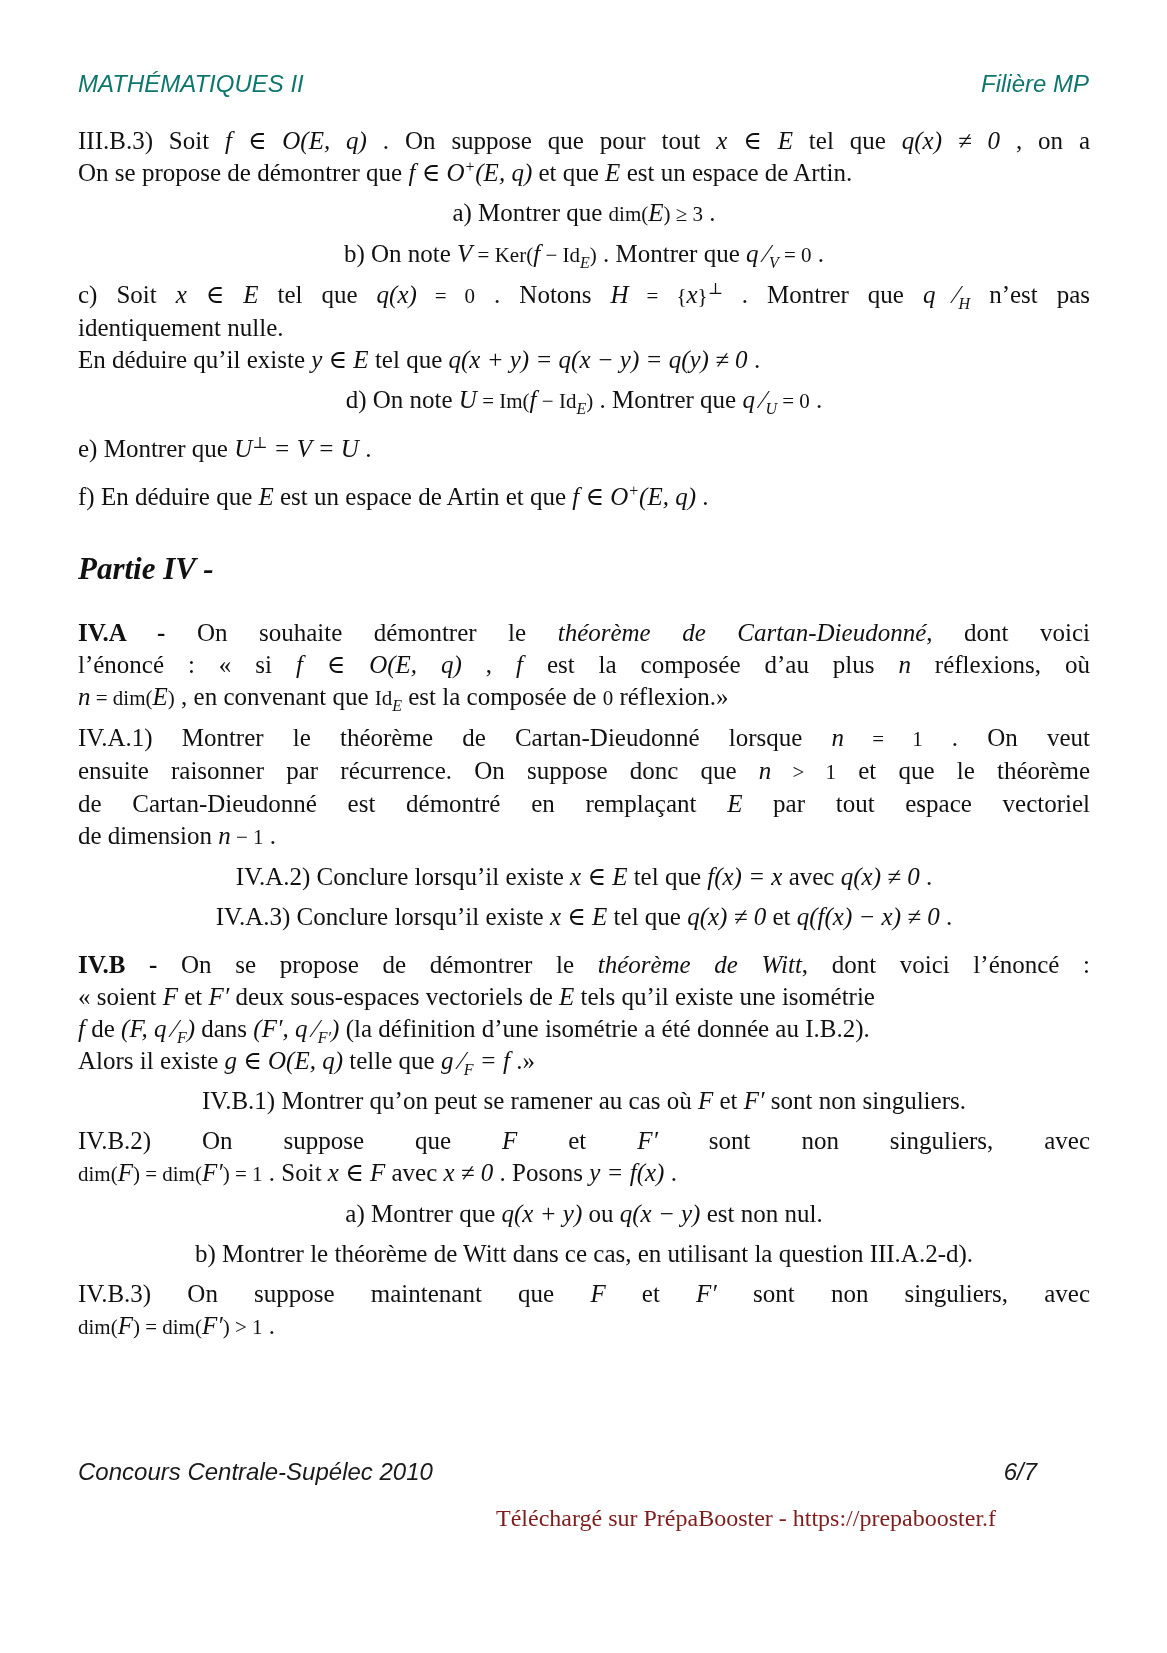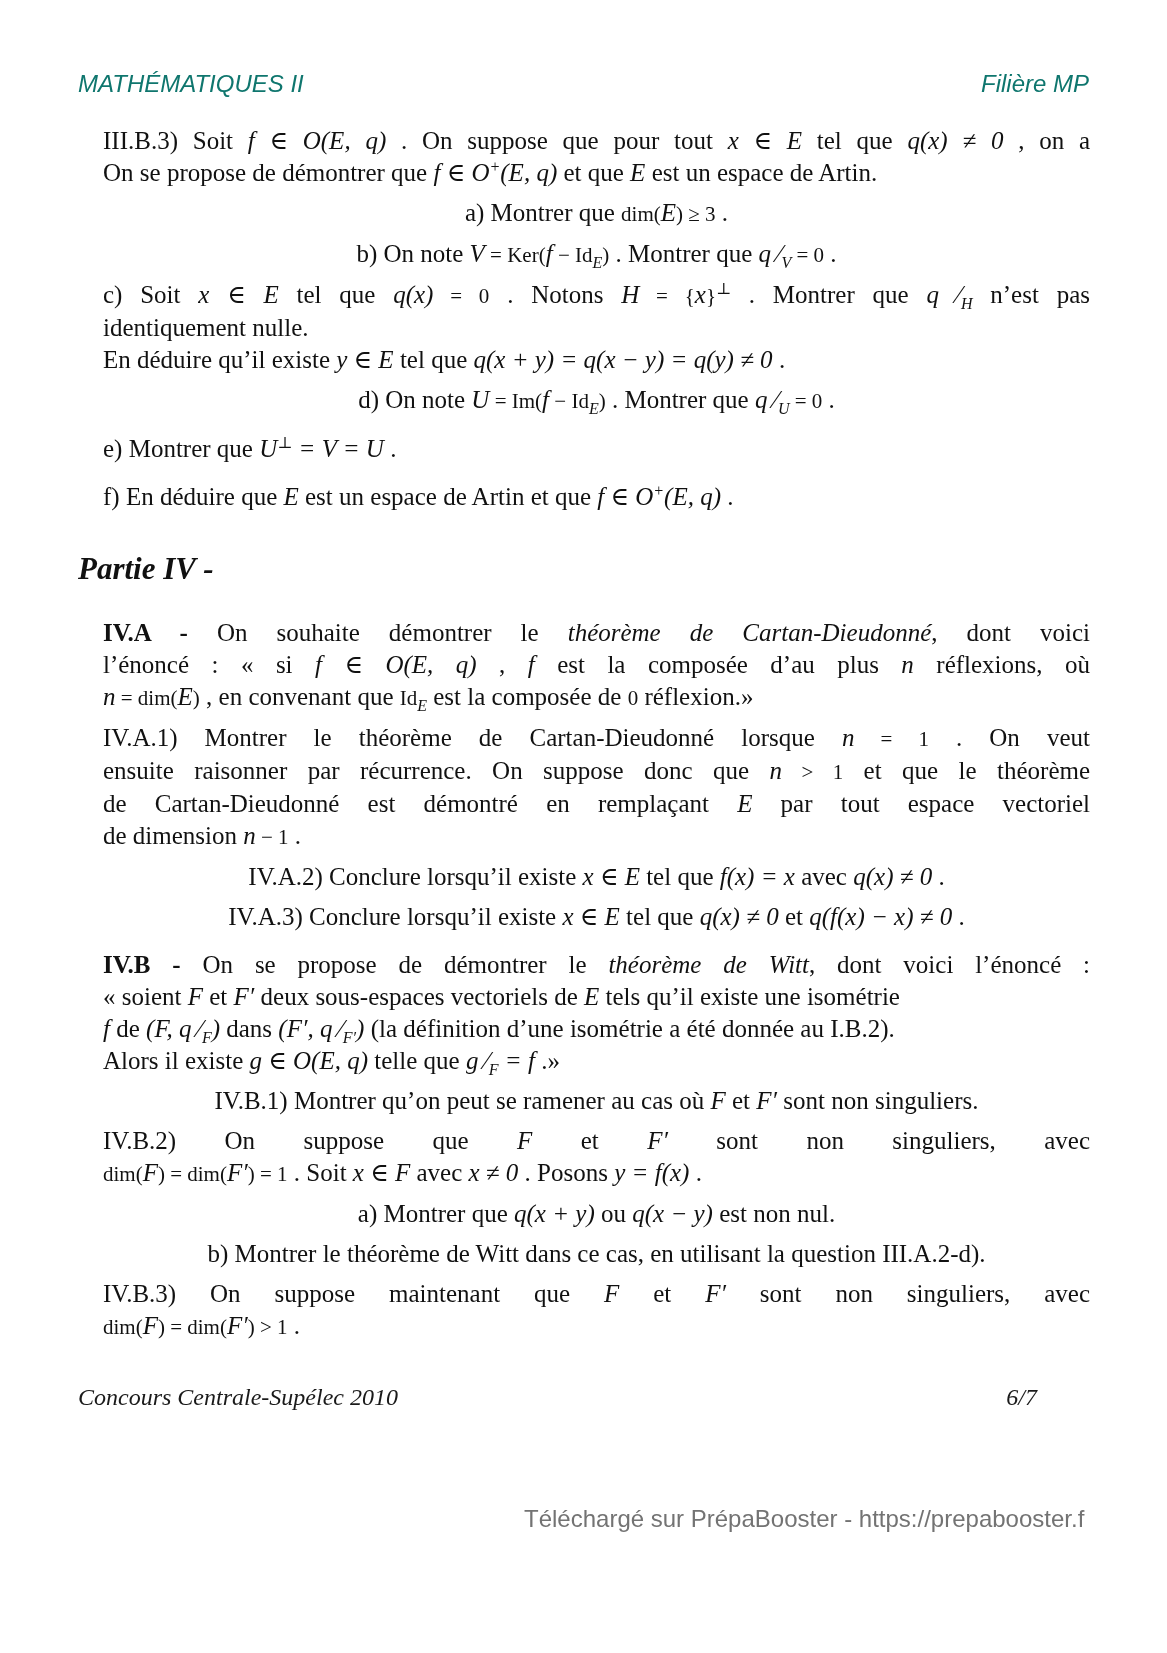--- a/index.html
+++ b/index.html
@@ -3,37 +3,37 @@
 <meta charset="utf-8">
 <style>
   html, body { margin: 0; padding: 0; background: #ffffff; }
   body { width: 1167px; height: 1653px; position: relative; overflow: hidden; color: #111111;
          font-family: "Liberation Serif", "DejaVu Serif", serif; }
   .hdr { position: absolute; top: 70px; font-family: "Liberation Sans", "DejaVu Sans", sans-serif;
          font-style: italic; font-size: 24px; color: #0f766e; }
   .hdr-left { left: 78px; }
   .hdr-right { right: 78px; }
   .content { position: absolute; left: 78px; width: 1012px; top: 125px; }
-  .line { font-size: 25px; line-height: 32px; white-space: nowrap; margin-left: 25px; }
+  .line { font-size: 25px; line-height: 32px; white-space: nowrap; }
   .just { text-align: justify; text-align-last: justify; white-space: normal; }
   .gap-s { margin-top: 8px; text-align: center; }
   .gap-m { margin-top: 16px; }
   .m { font-style: italic; font-family: "Liberation Serif", "DejaVu Serif", serif; }
   .mr { font-family: "Liberation Serif", "DejaVu Serif", serif; font-size: 21px; }
   .i { font-style: italic; }
   .b { font-weight: bold; }
   sub, sup { font-size: 16px; line-height: 0; }
   .section-title { font-weight: bold; font-style: italic; font-size: 31px;
                    margin-top: 38px; margin-bottom: 30px; }
-  .ftr { position: absolute; top: 1384px; font-family: Liberation Serif, serif;
+  .ftr { position: absolute; top: 1458px; font-family: Liberation Sans, sans-serif;
          font-style: italic; font-size: 24px; color: #1a1a1a; }
   .ftr-left { left: 78px; }
   .ftr-right { right: 130px; }
-  .dl { position: absolute; top: 1505px; left: 524px; font-family: Liberation Sans, sans-serif;
-        font-size: 24px; color: #737373; white-space: nowrap; }
+  .dl { position: absolute; top: 1505px; left: 496px; font-family: Liberation Serif, serif;
+        font-size: 24px; color: #7f1d1d; white-space: nowrap; }
 </style>
 </head>
 <body>
 
 <div class="hdr hdr-left">MATHÉMATIQUES II</div>
 <div class="hdr hdr-right">Filière MP</div>
 
 <div class="content">
   <div id="block1">
       <div class="line just"><span>III.B.3)   Soit </span><span class="m">f ∈ O(E, q)</span><span> . On suppose que pour tout </span><span class="m">x ∈ E</span><span>  tel que </span><span class="m">q(x) ≠ 0</span><span> , on a</span></div>

